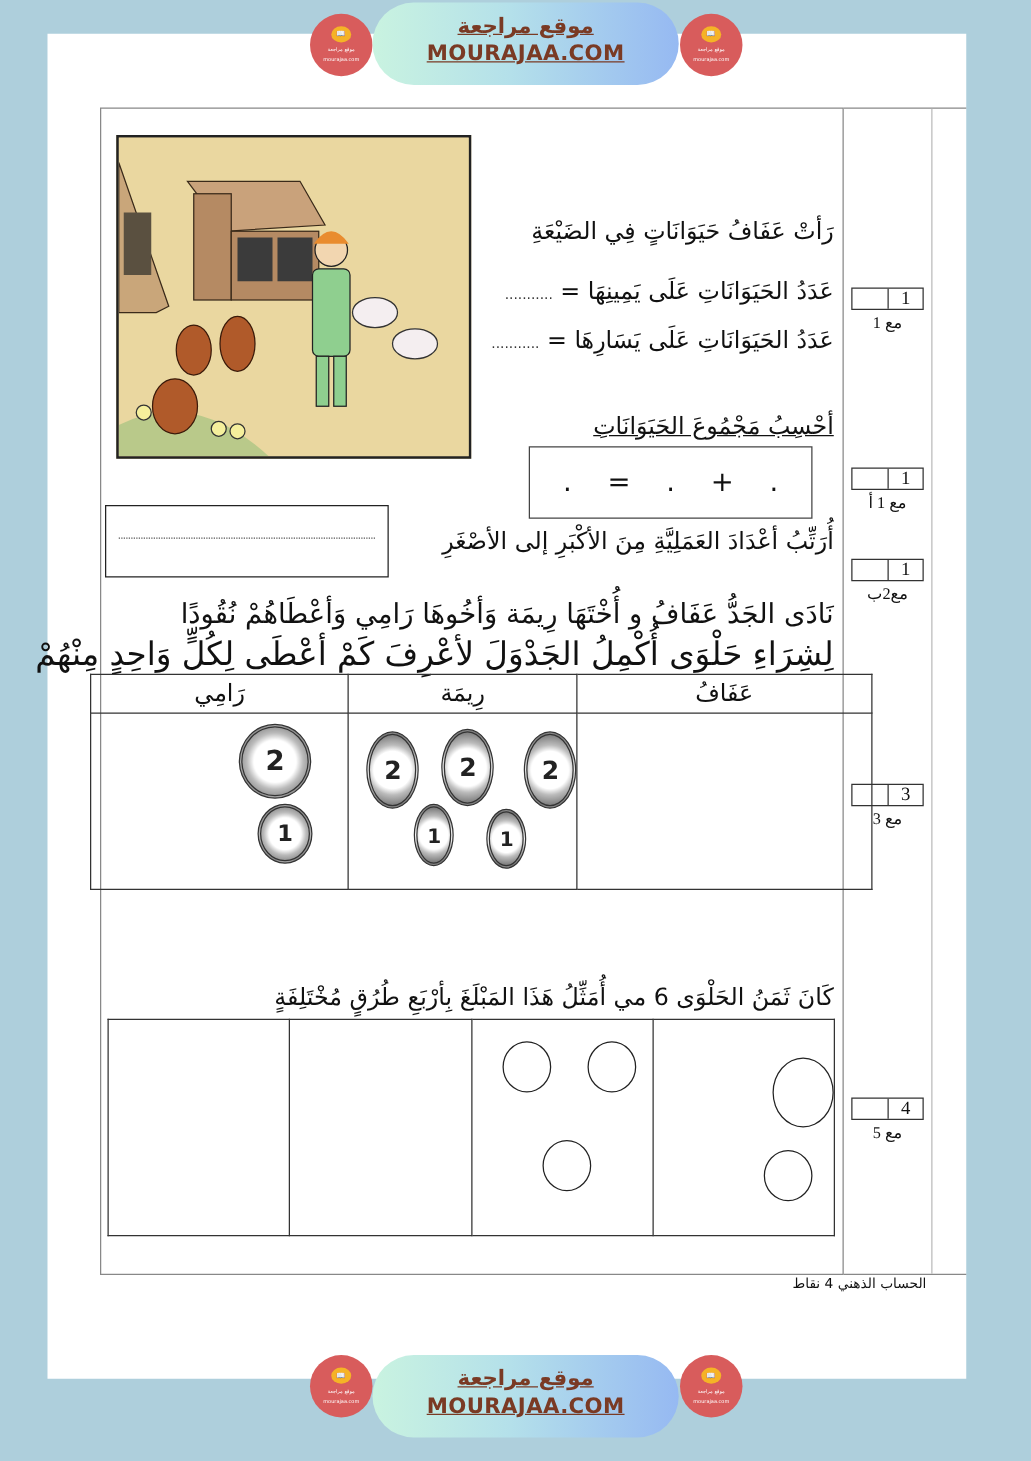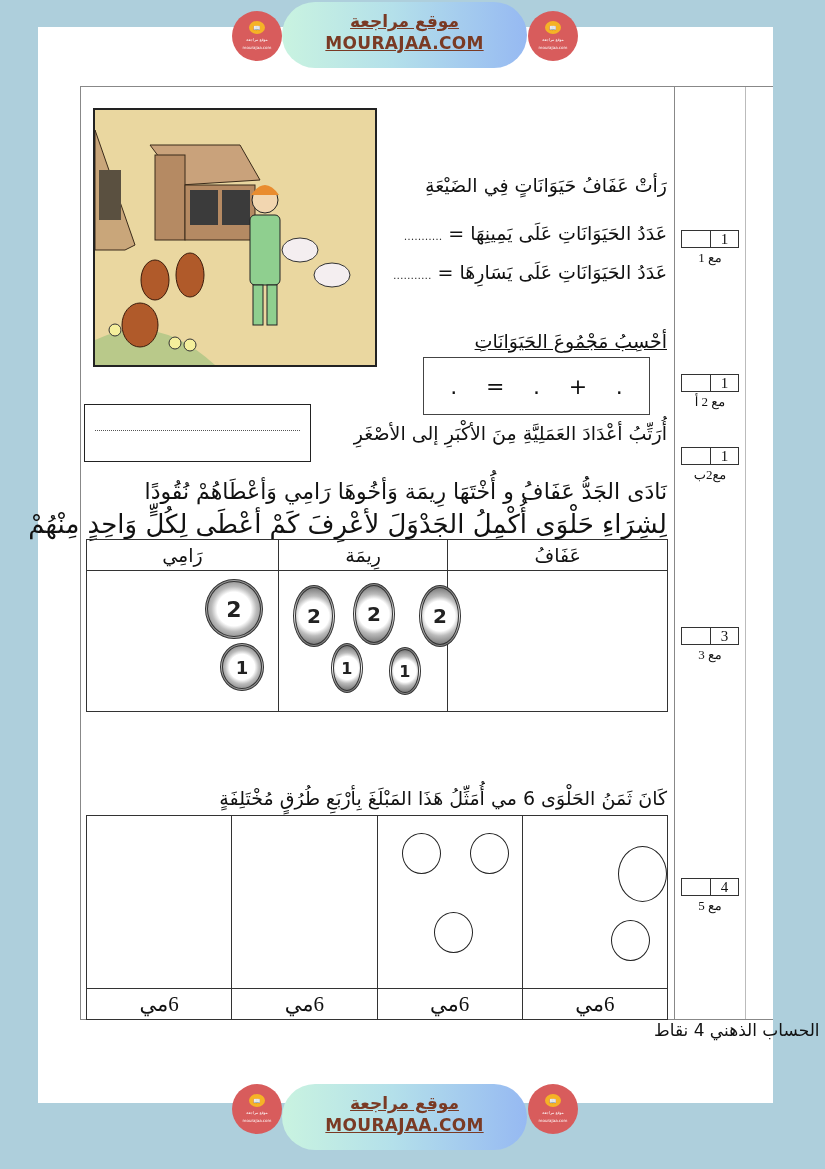--- a/index.html
+++ b/index.html
@@ -8,21 +8,21 @@
       background: #aecfdc;
       font-family: "DejaVu Sans", sans-serif;
       position: relative;
       color: #111;
     }
     .sheet {
       position: absolute; left: 38px; top: 27px; width: 735px; height: 1076px;
       background: #ffffff;
     }
     
-    .banner { position: absolute; left: 0; width: 759px; height: 75px; }
+    .banner { position: absolute; left: 16px; width: 759px; height: 75px; }
     .banner.top { top: 0; }
     .banner.bottom { top: 1080px; }
     .pill {
       position: absolute; left: 282px; width: 245px; height: 66px; top: 2px;
       border-radius: 33px;
       background: linear-gradient(90deg, #c9f3e0 0%, #b4e0ea 45%, #96b9f2 100%);
       text-align: center; color: #7a3a24; font-weight: bold;
     }
     .pill .ar { font-family: "DejaVu Sans", sans-serif; font-size: 17px; text-decoration: underline; display:block; margin-top: 9px; direction: rtl; }
     .pill .en { font-family: "DejaVu Sans", sans-serif; font-size: 17px; text-decoration: underline; display:block; margin-top: 2px; letter-spacing: 0.3px; }
@@ -69,21 +69,21 @@
       border: 1px solid #444; display: flex; align-items: center; justify-content: space-around;
       font-size: 22px; padding: 0 12px;
     }
     .order-box {
       position: absolute; left: 84px; top: 404px; width: 227px; height: 58px;
       border: 1.5px solid #222;
     }
     .order-box .line { position: absolute; left: 10px; right: 10px; top: 25px; border-top: 1px dotted #555; }
 
     table.money {
-      position: absolute; left: 86px; top: 539px; width: 582px; border-collapse: collapse;
+      position: absolute; left: 72px; top: 539px; width: 626px; border-collapse: collapse;
     }
     table.money td { border: 1px solid #333; text-align: center; vertical-align: middle; }
     table.money .hdr td { height: 31px; font-size: 19px; direction: rtl; }
     table.money .img td { height: 141px; position: relative; }
     table.money .val td { height: 44px; font-family: "Liberation Serif", serif; font-size: 21px; direction: rtl; }
 
     .coin {
       position: absolute; border-radius: 50%; border: 3px double #333;
       background: radial-gradient(circle, #fff 45%, #bbb 60%, #555 100%);
       display: flex; align-items: center; justify-content: center;
@@ -91,21 +91,21 @@
     }
 
     table.ways {
       position: absolute; left: 86px; top: 815px; width: 582px; border-collapse: collapse;
     }
     table.ways td { border: 1px solid #333; width: 25%; }
     table.ways .draw td { height: 173px; position: relative; }
     table.ways .val td { height: 31px; text-align: center; font-family: "Liberation Serif", serif; font-size: 21px; direction: rtl; }
     .ring { position: absolute; border: 1.5px solid #222; border-radius: 50%; }
 
-    .footer-note { position: absolute; left: 634px; top: 1020px; font-size: 17px; direction: rtl; font-family: "DejaVu Sans", sans-serif; margin-left: 20px; }
+    .footer-note { position: absolute; left: 634px; top: 1020px; font-size: 11px; direction: rtl; font-family: "DejaVu Sans", sans-serif; }
   </style>
 </head>
 <body>
 
 <div class="sheet"></div>
 
 <div class="banner top">
   <div class="badge left">
     <div class="dot">📖</div>
     <div class="txt">موقع مراجعة</div>
@@ -130,21 +130,21 @@
 <div style="position:absolute;left:675px;top:0;">
   <div class="markbox" style="top:230px">
       <div class="cell-l"></div>
       <div class="cell-r">1</div>
     </div>
   <div class="marklabel" style="top:250px">مع 1</div>
   <div class="markbox" style="top:374px">
       <div class="cell-l"></div>
       <div class="cell-r">1</div>
     </div>
-  <div class="marklabel" style="top:394px">مع 2 أ</div>
+  <div class="marklabel" style="top:394px">مع 1 أ</div>
   <div class="markbox" style="top:447px">
       <div class="cell-l"></div>
       <div class="cell-r">1</div>
     </div>
   <div class="marklabel" style="top:467px">مع2ب</div>
   <div class="markbox" style="top:627px">
       <div class="cell-l"></div>
       <div class="cell-r">3</div>
     </div>
   <div class="marklabel" style="top:647px">مع 3</div>
@@ -248,26 +248,20 @@
     <td>
       <div class="ring" style="left:24px;top:17px;width:39px;height:41px"></div>
       <div class="ring" style="left:92px;top:17px;width:39px;height:41px"></div>
       <div class="ring" style="left:56px;top:96px;width:39px;height:41px"></div>
     </td>
     <td>
       <div class="ring" style="left:95px;top:30px;width:49px;height:56px"></div>
       <div class="ring" style="left:88px;top:104px;width:39px;height:41px"></div>
     </td>
   </tr>
-  <tr class="val">
-    <td>6مي</td>
-    <td>6مي</td>
-    <td>6مي</td>
-    <td>6مي</td>
-  </tr>
 </tbody>
   </table>
 
 <div class="footer-note">الحساب الذهني 4 نقاط</div>
 
 <div class="banner bottom">
   <div class="badge left" style="top:4px">
     <div class="dot">📖</div>
     <div class="txt">موقع مراجعة</div>
     <div class="txt">mourajaa.com</div>

